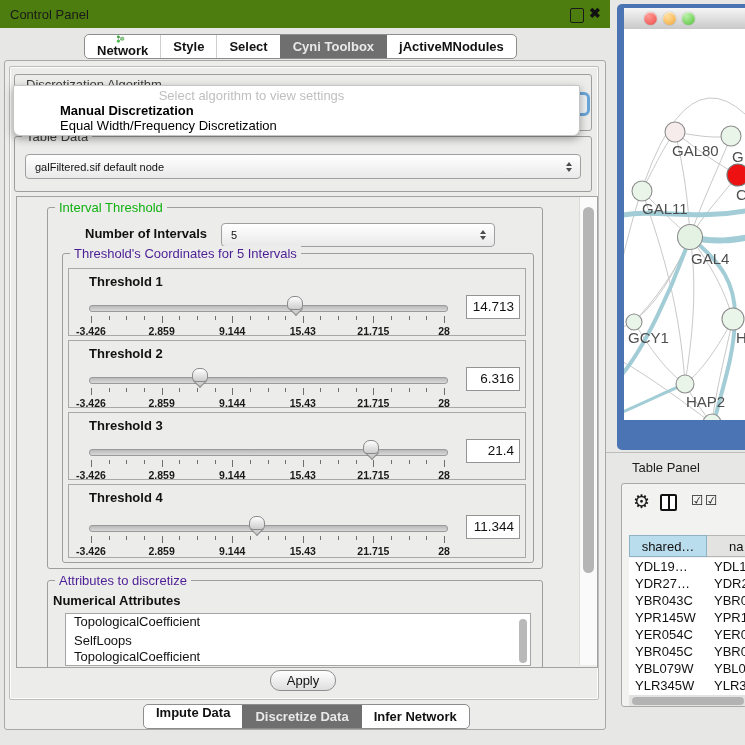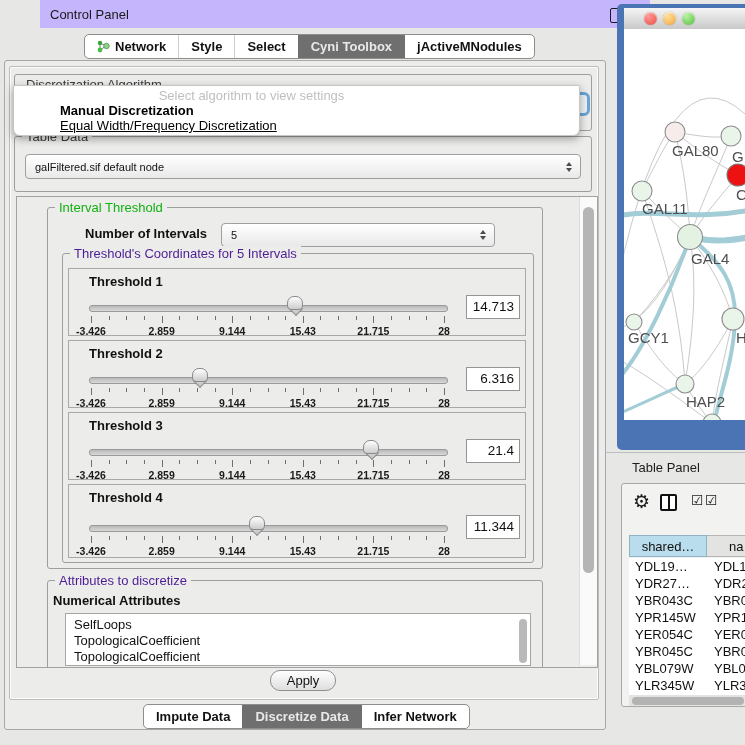--- a/index.html
+++ b/index.html
@@ -2,29 +2,29 @@
 <html><head>
 <meta charset="utf-8">
 <style>
   html,body{margin:0;padding:0;}
   #screen{position:relative;width:745px;height:745px;background:#e7e7e5;
     font-family:"Liberation Sans",sans-serif;overflow:hidden;color:#111;}
   .abs{position:absolute;}
 
   
   #left{left:0;top:0;width:610px;height:745px;}
-  #titlebar{left:0;top:0;width:610px;height:28px;background:#c4b5fd;margin-left:40px;}
+  #titlebar{left:0;top:0;width:610px;height:28px;background:#4d7c0f;}
   #title-text{left:10px;top:7px;font-size:13px;color:#1a1a1a;}
   #float-btn{left:570px;top:8px;width:12px;height:13px;border:1.5px solid #1a1a1a;border-radius:2px;background:transparent;}
   #close-btn{left:589px;top:5px;font-size:14px;font-weight:bold;color:#111;}
 
   .tabbar{display:flex;height:23px;background:#fff;border:1px solid #8d8d8d;border-radius:5px;overflow:hidden;
     font-size:13px;font-weight:bold;align-items:stretch;}
   .tabbar .tab{display:flex;align-items:center;padding:0 12px;border-left:1px solid #cfcfcf;cursor:default;white-space:nowrap;}
-  .tabbar .tab:first-child{border-left:none;}
+  .tabbar .tab:first-child{border-left:none;flex-direction:column;}
   .tabbar .tab.sel{background:#6f6f6f;color:#e9e9e9;border-left-color:#6f6f6f;}
   .tabbar .tab.sel + .tab{border-left-color:#6f6f6f;}
   #toptabs{left:84px;top:34px;}
   #bottomtabs{left:143px;top:704px;}
   .neticon{margin-right:5px;}
 
   #outerpanel{left:4px;top:60px;width:600px;height:668px;background:#ececea;
     border:1px solid #a8a8a6;border-radius:3px;}
   #innerpanel{left:9px;top:66px;width:588px;height:632px;background:#ececea;
     border:1px solid #bdbdbd;border-radius:2px;box-shadow:inset 0 0 0 1px #fcfcfc;}
@@ -149,21 +149,21 @@
     <div id="innerpanel" class="abs"></div>
 
     <div class="abs group" style="left:14px;top:74px;width:576px;height:55px;">
       <span class="gtitle dark" style="top:2px;">Discretization Algorithm</span>
     </div>
     <div id="focus-ring" class="abs"></div>
 
     <div id="algo-popup" class="abs">
       <div id="algo-prompt" class="abs">Select algorithm to view settings</div>
       <div class="abs algo-item" style="top:17px;font-weight:bold;">Manual Discretization</div>
-      <div class="abs algo-item" style="top:32px;text-decoration:underline;">Equal Width/Frequency Discretization</div>
+      <div class="abs algo-item" style="top:32px;">Equal Width/Frequency Discretization</div>
     </div>
 
     <div class="abs group" style="left:14px;top:136px;width:576px;height:54px;">
       <span class="gtitle dark">Table Data</span>
       <div class="combo" style="position:absolute;left:10px;top:17px;width:556px;height:25px;">
         <span>galFiltered.sif default node</span>
         <span class="stepper">
             <span class="up"></span>
             <span class="dn"></span>
           </span>
@@ -352,22 +352,22 @@
             <span class="tl5">28</span>
         </div>
         <div class="vbox" style="top:30px">11.344</div>
       </div>
 
       <div class="abs group" style="left:30px;top:383px;width:494px;height:90px;">
         <span class="gtitle blue">Attributes to discretize</span>
       </div>
       <span class="abs" style="left:36px;top:396px;font-size:13px;font-weight:bold;">Numerical Attributes</span>
       <div id="attr-list" class="abs" style="left:48px;top:416px;">
+        <div class="li">TopologicalCoefficient</div>
         <div class="li" style="padding-top:3px;">SelfLoops</div>
-        <div class="li">TopologicalCoefficient</div>
         <div class="li">TopologicalCoefficient</div>
         <div id="attr-sb"></div>
       </div>
     </div>
 
     <div class="abs pushbtn" style="left:270px;top:670px;width:64px;height:19px;">Apply</div>
 
     <div id="bottomtabs" class="abs tabbar">
       <div class="tab">
           <span>Impute Data</span>

